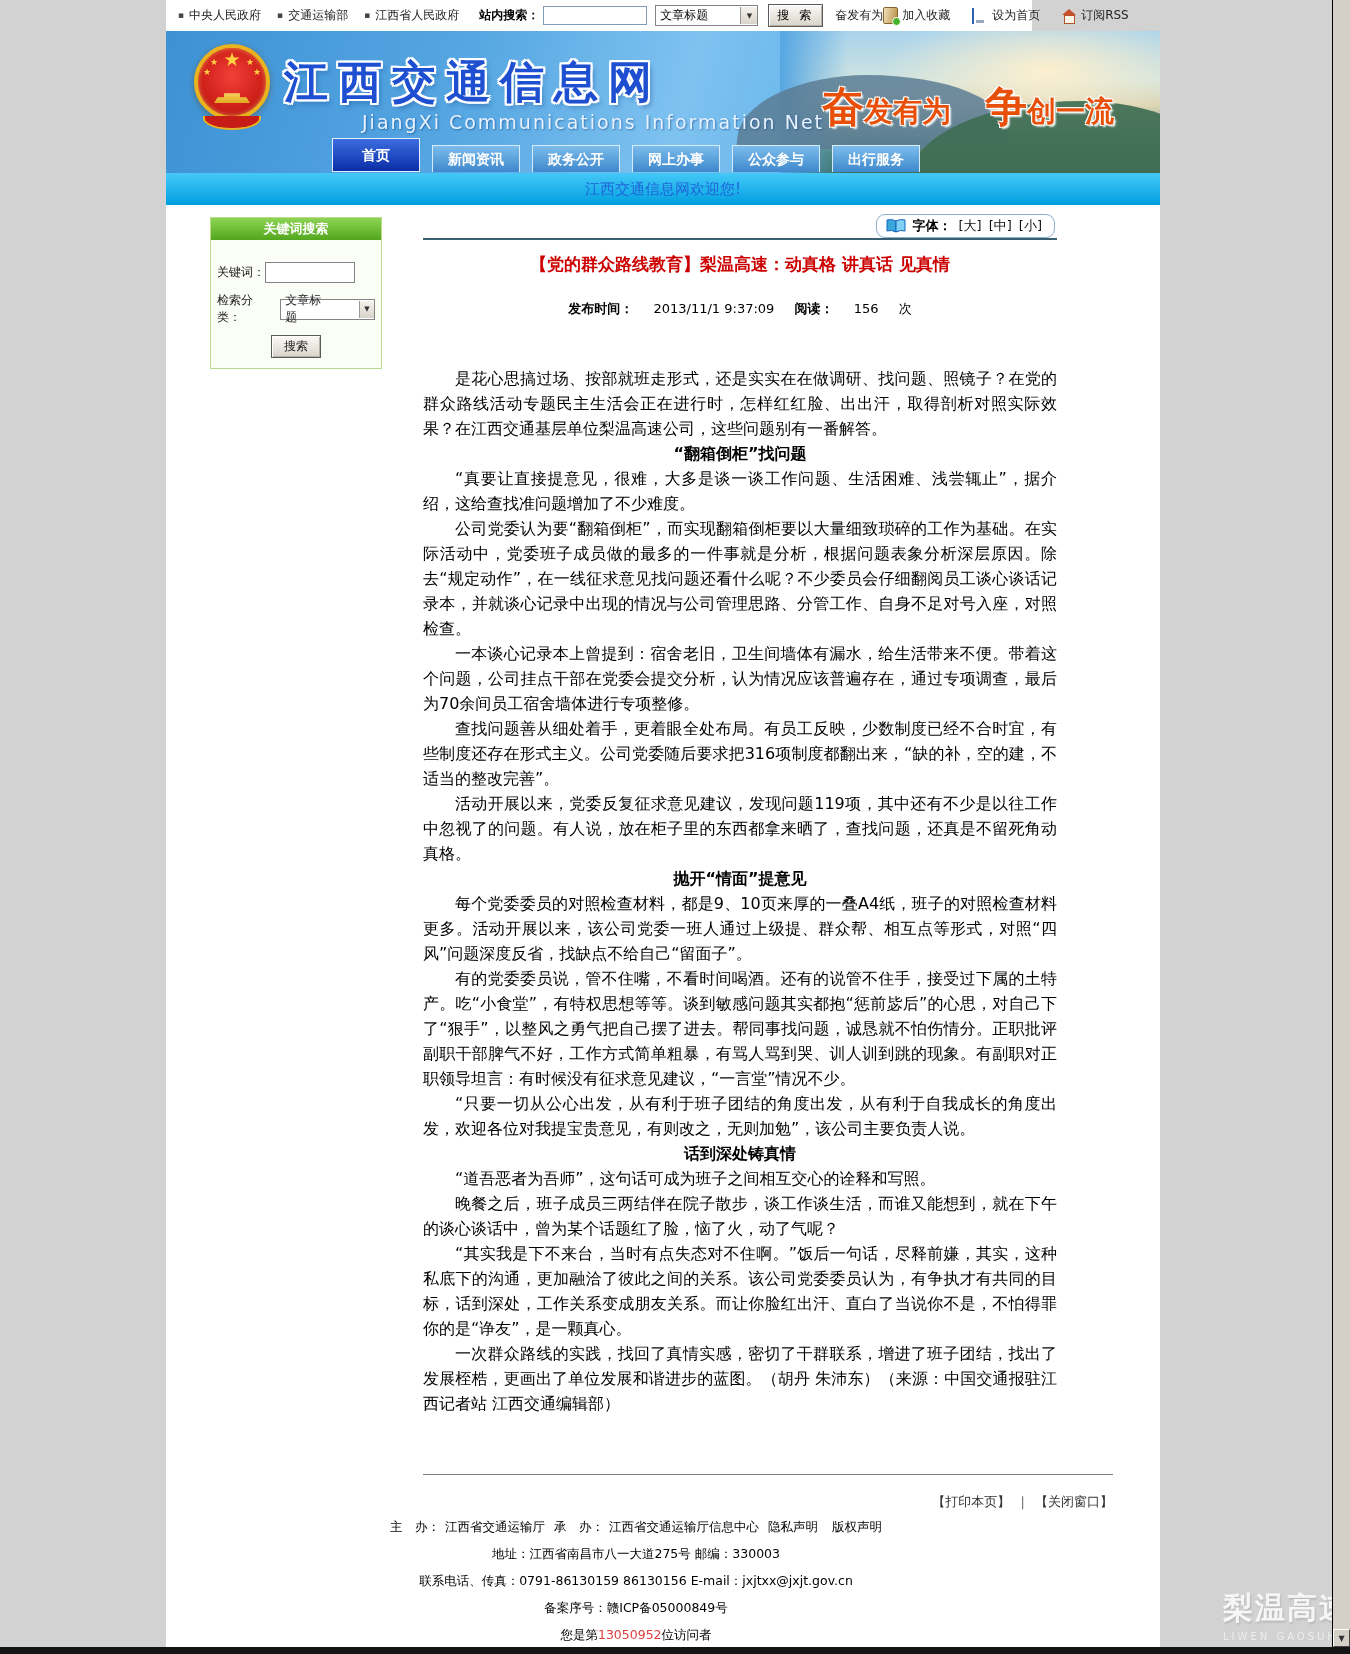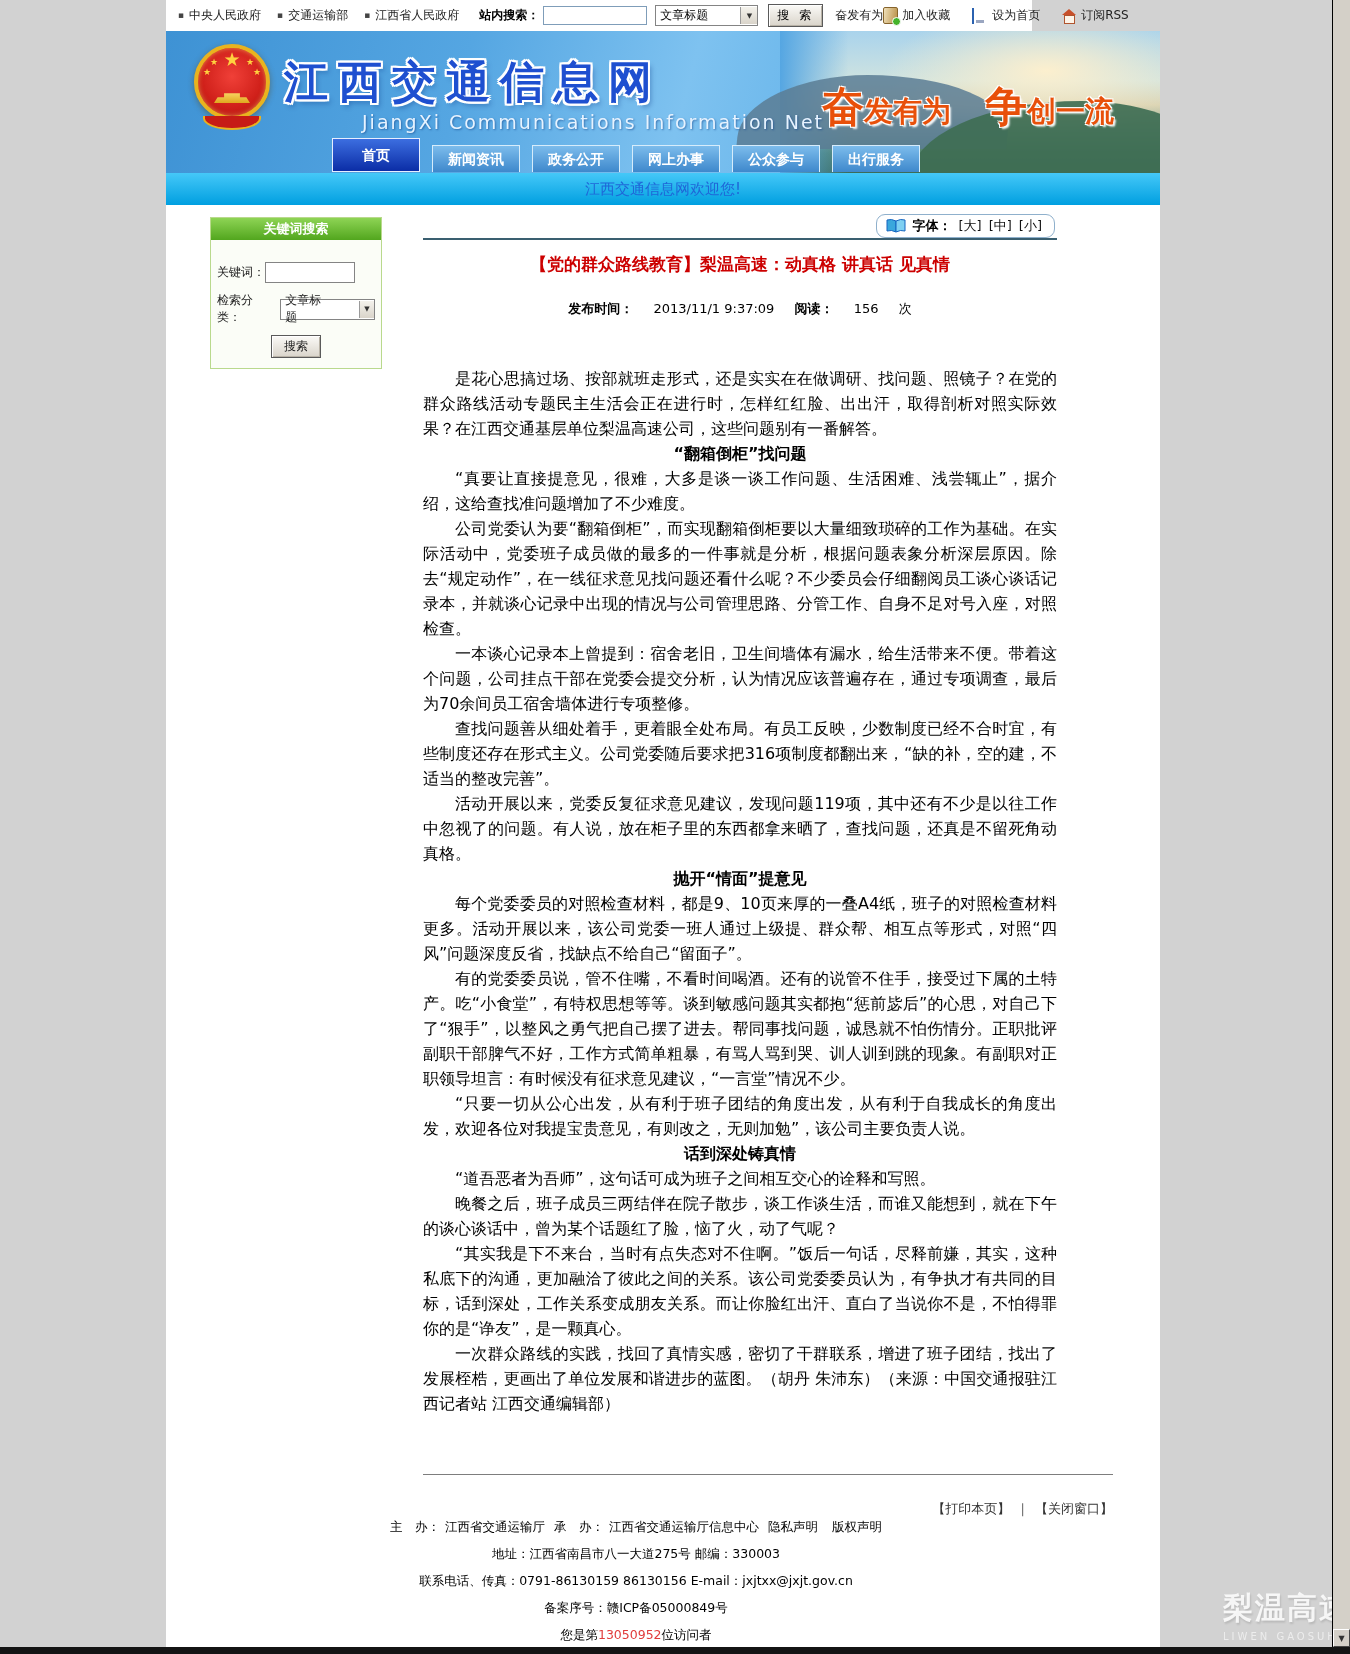--- a/index.html
+++ b/index.html
@@ -97,21 +97,21 @@
   .fontbox .lbl{font-weight:bold;}
   .fontbox a{color:#111;cursor:pointer;text-decoration:none;}
   .top-rule{clear:both;border:none;border-top:2px solid #3a5f70;margin:5px 0 0;}
   .art-title{margin-top:13px;text-align:center;color:#cc0000;font-weight:bold;font-size:17px;}
   .art-meta{margin-top:24px;text-align:center;font-size:13px;color:#000;}
   .art-meta .b{font-weight:bold;}
   .art-meta .v{margin:0 16px;}
   .art-body{margin-top:48px;font-size:16px;line-height:25px;color:#000;}
   .art-body .p{text-indent:2em;text-align:justify;margin:0;}
   .art-body .h{font-weight:bold;text-align:center;margin:0;}
-  .art-actions{margin-top:58px;width:690px;border-top:1px solid #7d7d7d;padding-top:25px;text-align:right;font-size:13px;color:#333;}
+  .art-actions{margin-top:58px;width:690px;border-top:1px solid #7d7d7d;padding-top:18px;text-align:right;font-size:13px;color:#333;}
   .art-actions a{color:#333;text-decoration:none;cursor:pointer;}
   .art-actions .sep{margin:0 6px;}
 
   .page-footer{position:absolute;left:0;top:1308px;width:940px;text-align:center;font-size:12.5px;color:#000;line-height:27px;}
   .page-footer .seg{margin:0 5px;}
   .page-footer a{color:#000;text-decoration:none;cursor:pointer;}
   .visitor-num{color:#e03c3c;}
 
   
   .watermark{position:absolute;left:1223px;top:1588px;z-index:2;color:rgba(255,255,255,.85);white-space:nowrap;}

